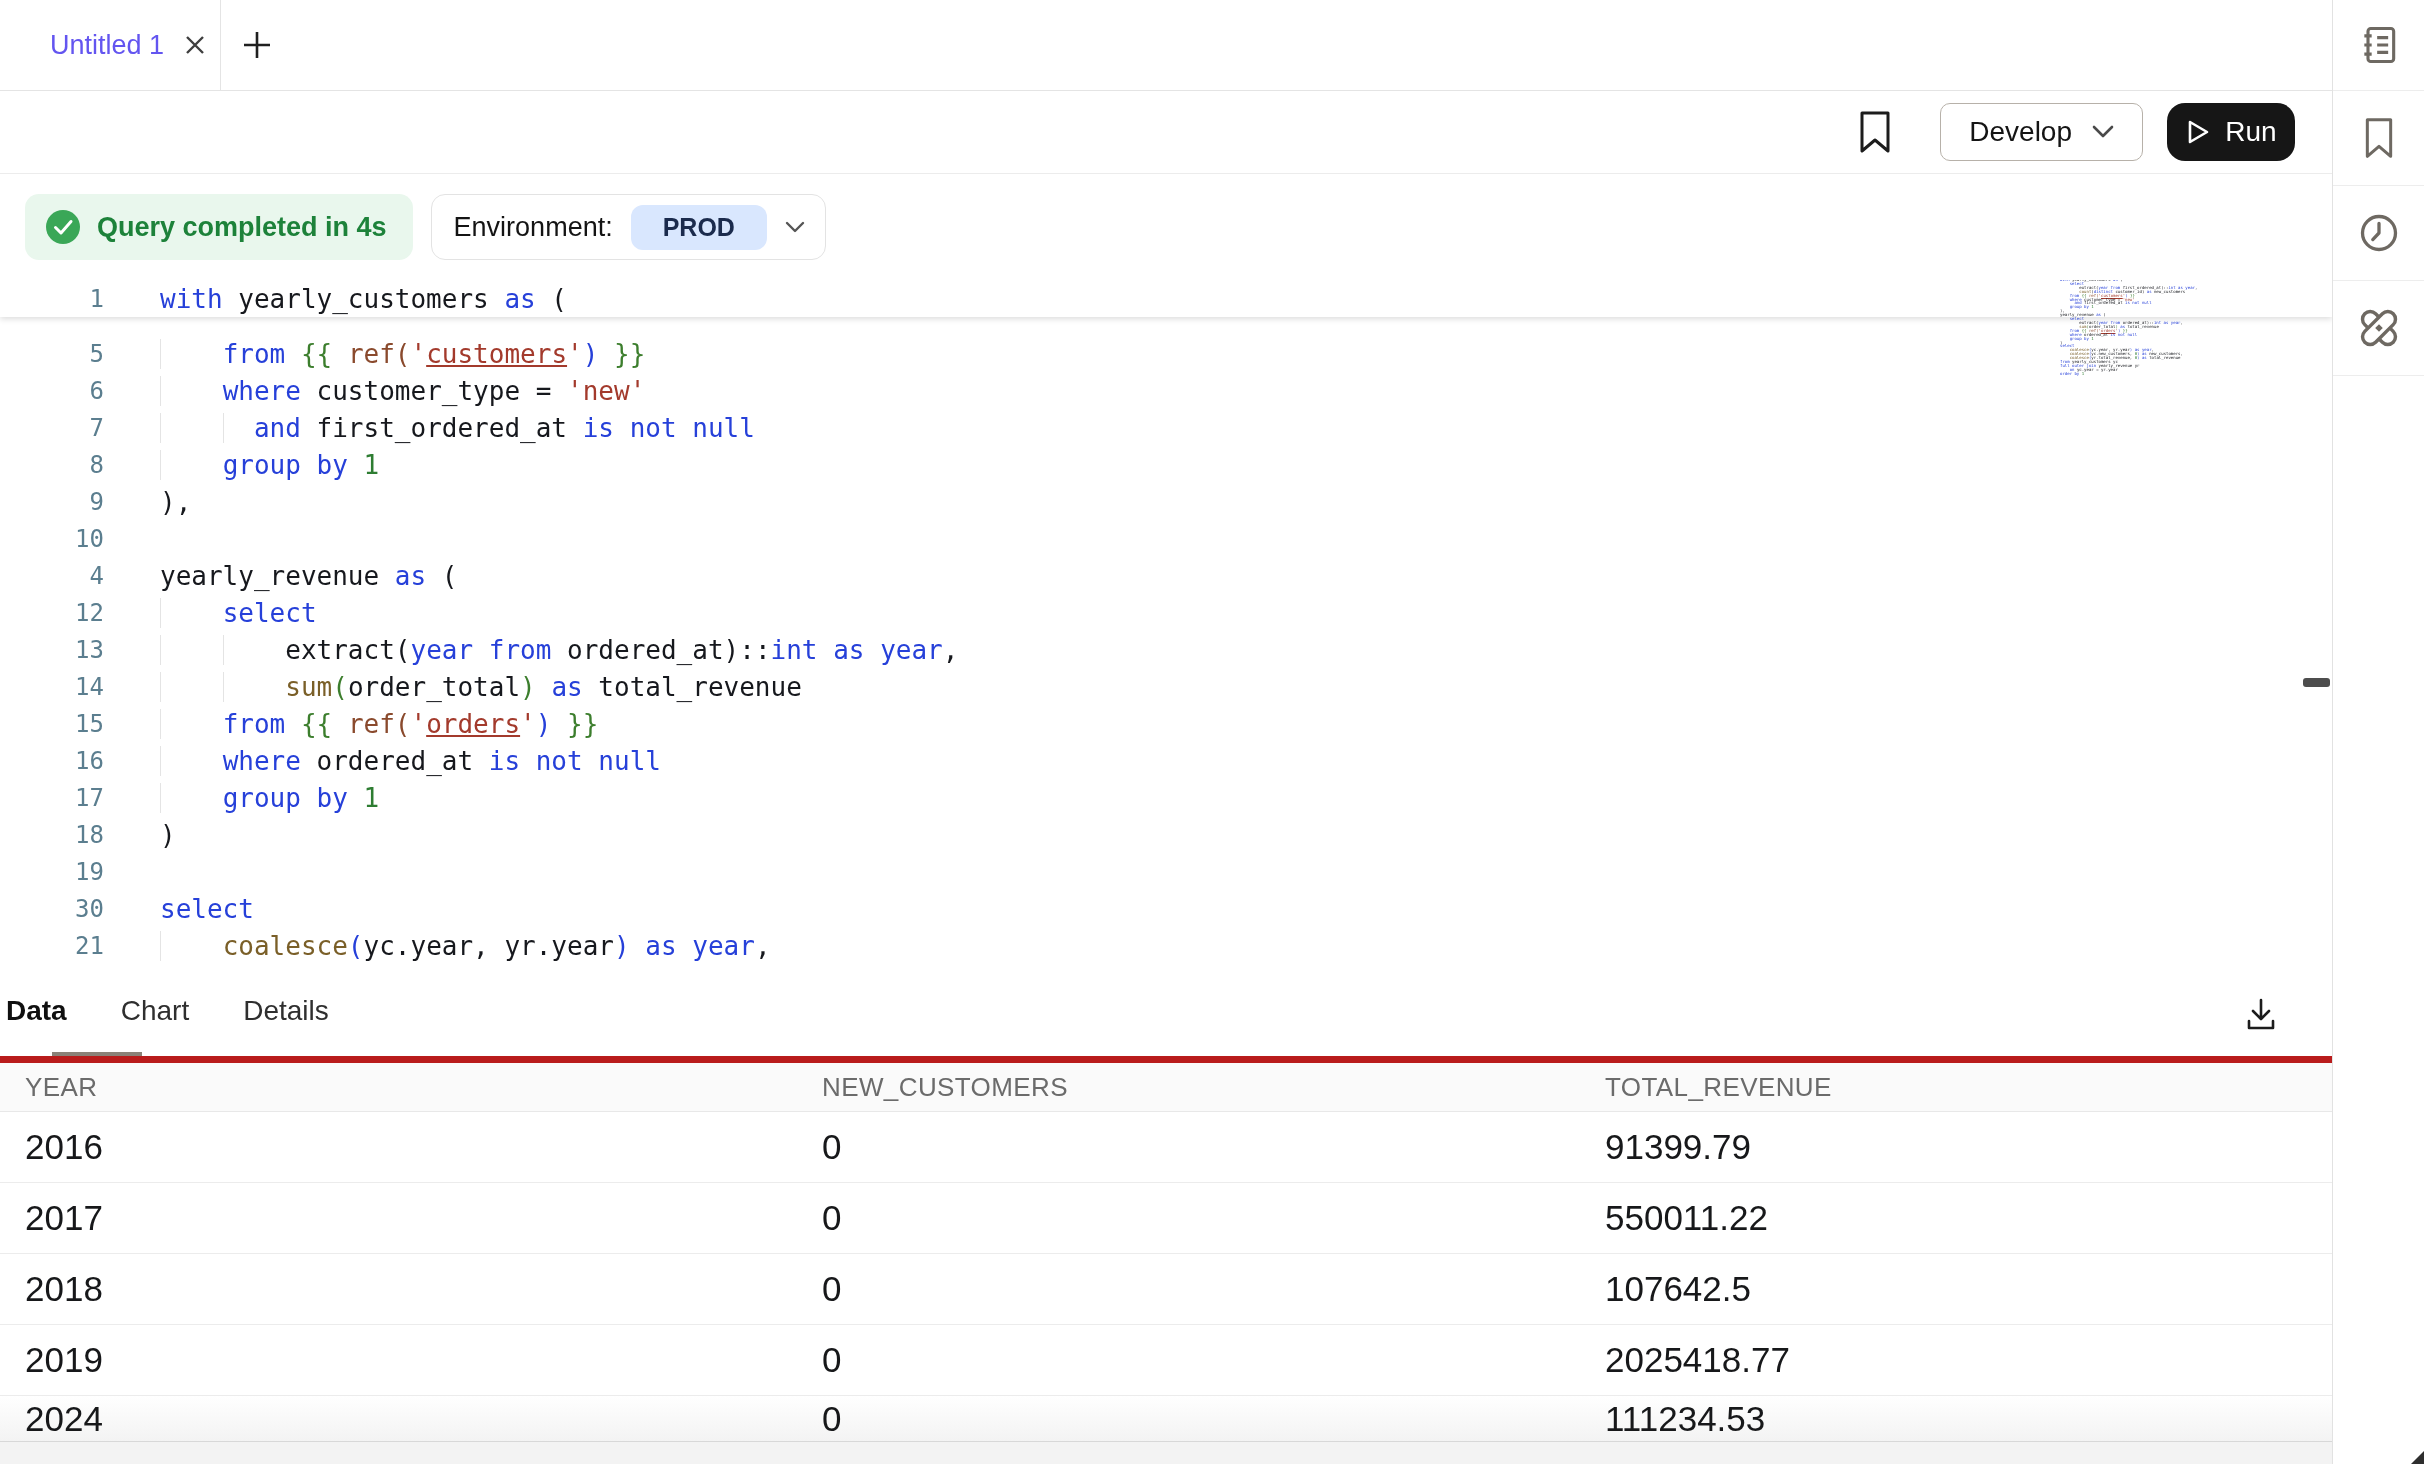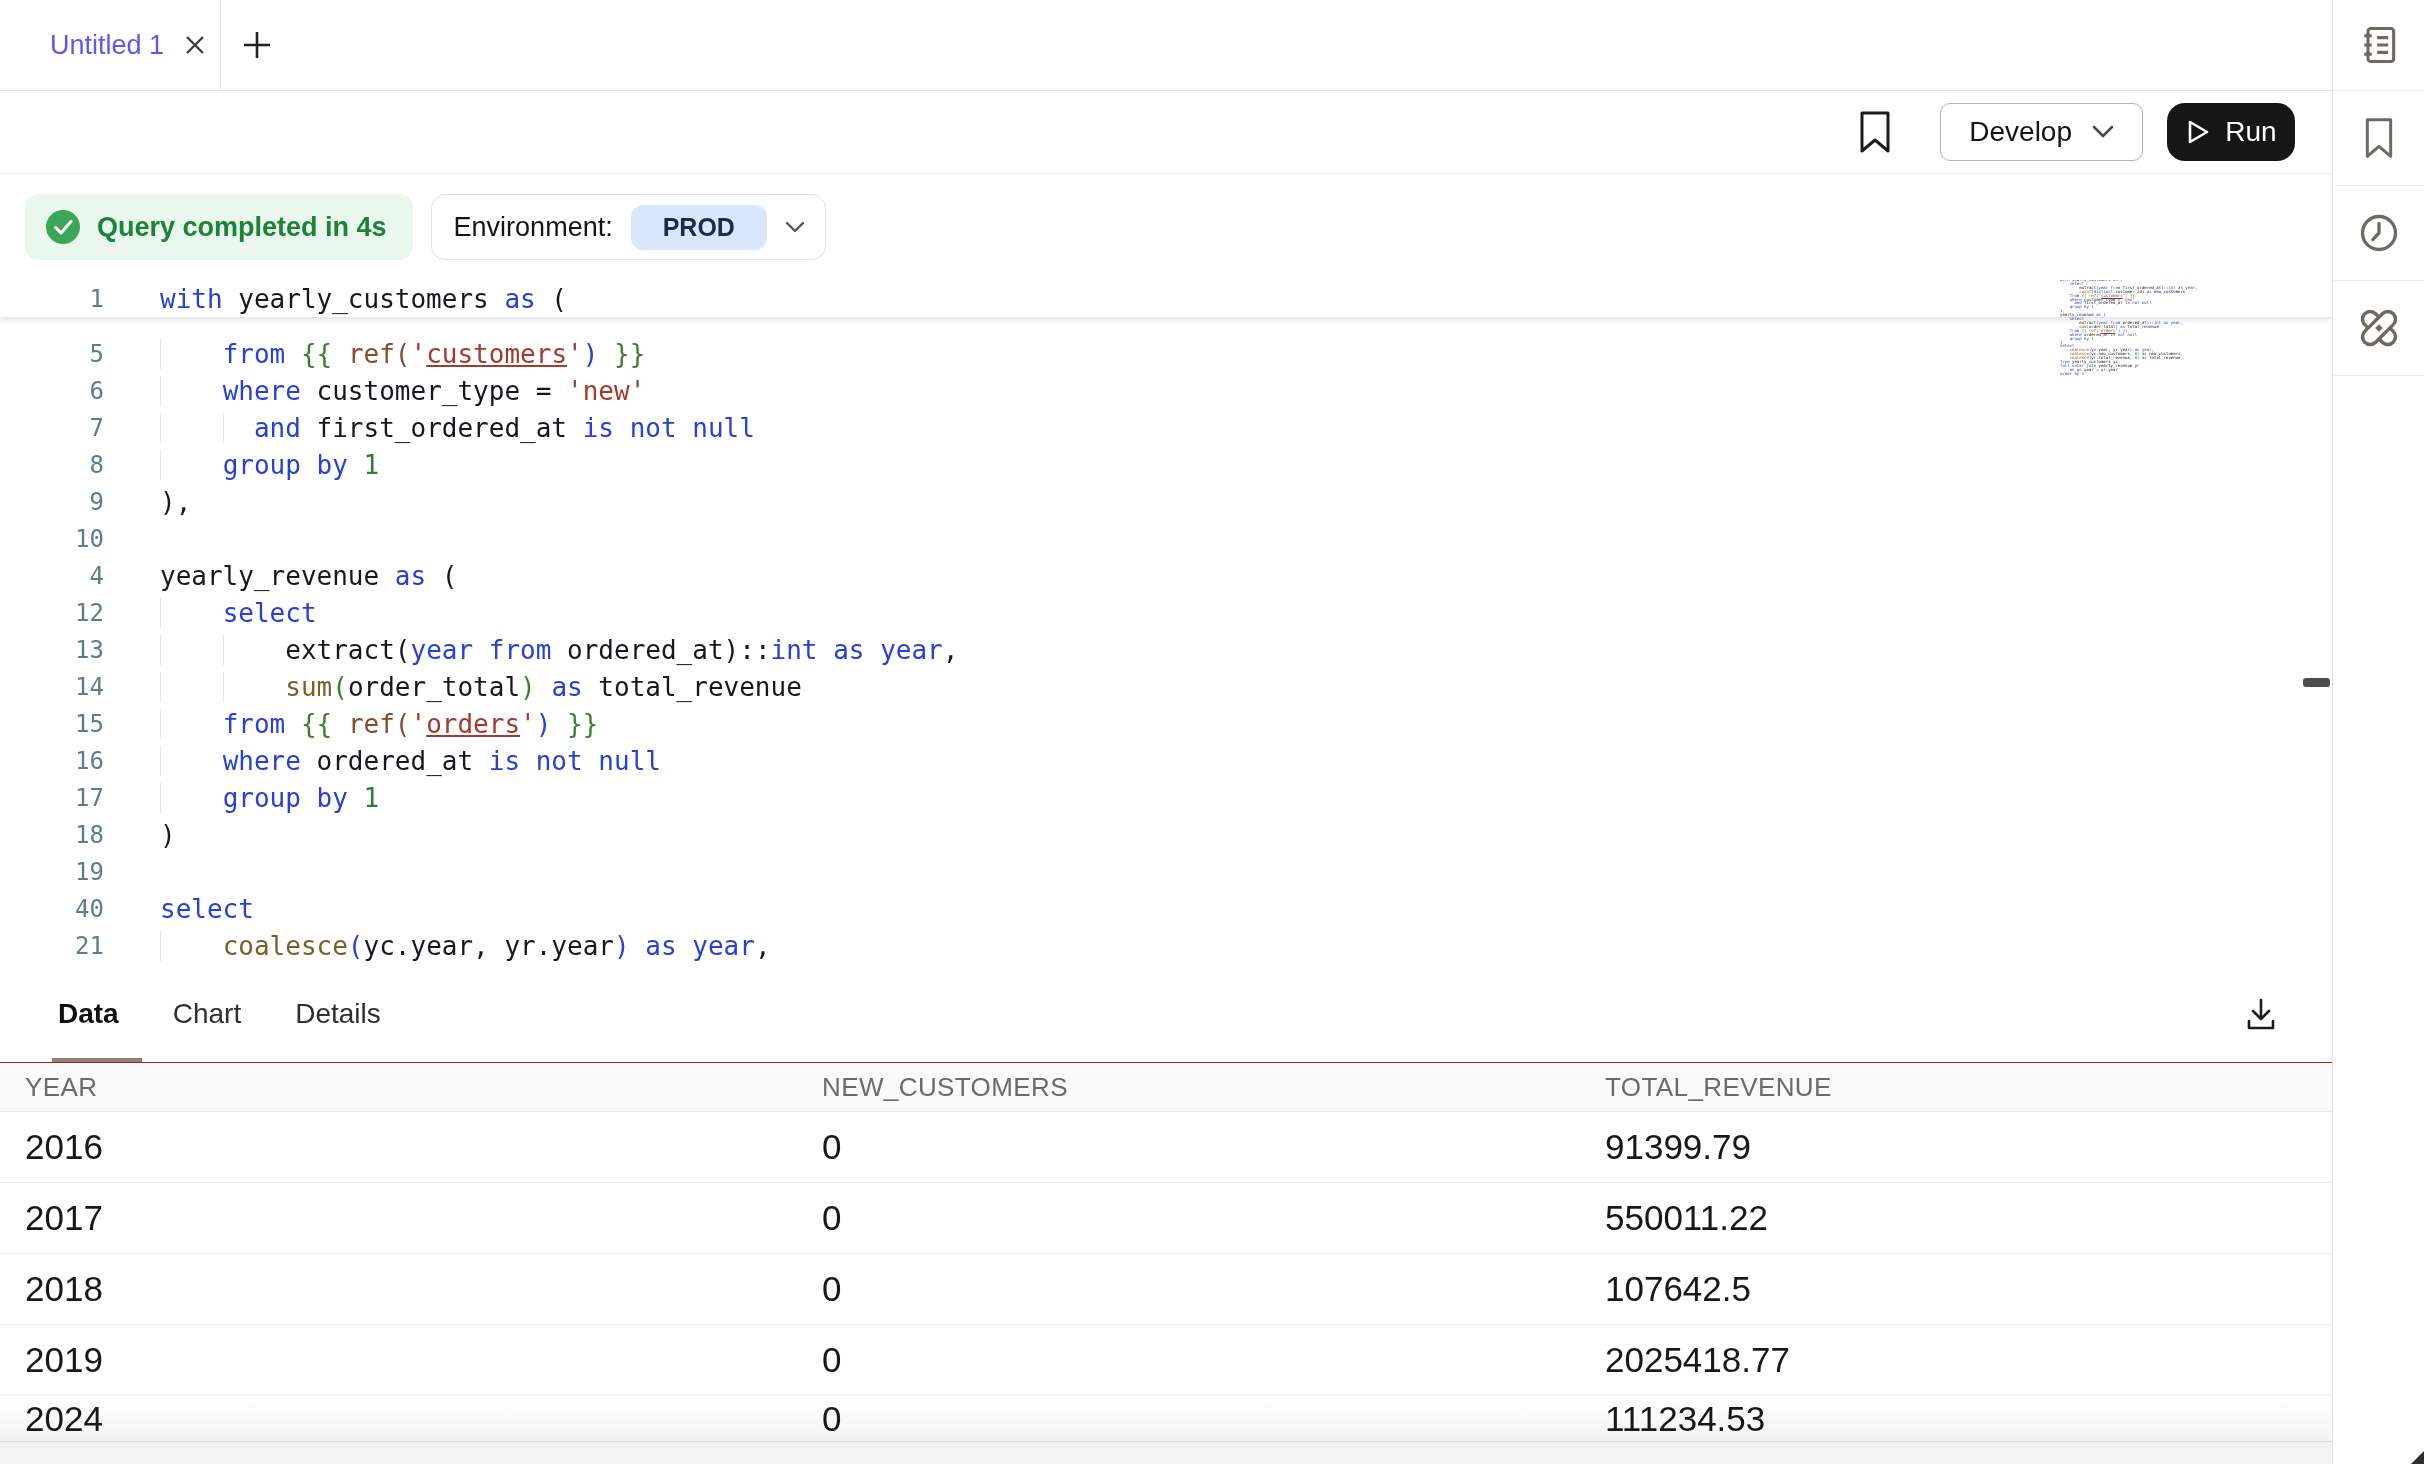--- a/index.html
+++ b/index.html
@@ -53,22 +53,22 @@
   .tk-rf { color:#8a4a2d; } .tk-fn { color:#7a5f28; }
   .tk-jj { color:#3c7e2d; } .tk-nm { color:#2e7d32; } .tk-pb { color:#2640d9; }
   .g { box-shadow:inset 1px 0 0 #e4e4e4; }
   .minimap { position:absolute; left:2060px; top:-2px; width:200px; z-index:4;
     pointer-events:none; }
   .mrow { white-space:pre; font-size:4px; line-height:3.9px; font-family:"DejaVu Sans Mono",monospace; }
   .scroll-dash { position:absolute; right:2px; top:398px; width:27px; height:9px;
     background:#4d4d4d; border-radius:3px; z-index:5; cursor:pointer; }
 
   
-  .rtabs { height:97px; border-bottom:1px solid #b91c1c; display:flex; align-items:center;
-    padding-left:52px; gap:42px; position:relative; }
+  .rtabs { height:97px; border-bottom:7px solid #b91c1c; display:flex; align-items:center;
+    gap:42px; position:relative; }
   .rtab { font-size:28px; color:#2f2f2f; cursor:pointer; padding:0 6px; }
   .rtab.active { color:#101010; font-weight:600; }
   .rtab-ind { position:absolute; left:52px; bottom:0; width:90px; height:4px; background:#8a8278; }
   .dl-btn { position:absolute; right:51px; top:28px; width:40px; height:40px; cursor:pointer; }
   .thead { height:49px; background:#fafafa; border-bottom:1px solid #e8e8e8; display:grid;
     grid-template-columns:797px 783px 1fr; align-items:center; }
   .thead div { padding-left:25px; font-size:26px; color:#6b6b6b; letter-spacing:0.4px; }
   .trow { height:71px; border-bottom:1px solid #ececec; display:grid;
     grid-template-columns:797px 783px 1fr; align-items:center; background:#fff; }
   .trow-last { height:45px; border-bottom:none; background:linear-gradient(180deg,#ffffff,#f3f3f3); }
@@ -163,21 +163,21 @@
           <div class="crow"><span class="ln">10</span><span class="lc"></span></div>
           <div class="crow"><span class="ln">4</span><span class="lc"><span class="tk-pl">yearly_revenue </span><span class="tk-kw">as</span><span class="tk-pl"> (</span></span></div>
           <div class="crow"><span class="ln">12</span><span class="lc"><span class="g tk-pl">    </span><span class="tk-kw">select</span></span></div>
           <div class="crow"><span class="ln">13</span><span class="lc"><span class="g tk-pl">    </span><span class="g tk-pl">    </span><span class="tk-pl">extract(</span><span class="tk-kw">year</span><span class="tk-pl"> </span><span class="tk-kw">from</span><span class="tk-pl"> ordered_at)::</span><span class="tk-kw">int</span><span class="tk-pl"> </span><span class="tk-kw">as</span><span class="tk-pl"> </span><span class="tk-kw">year</span><span class="tk-pl">,</span></span></div>
           <div class="crow"><span class="ln">14</span><span class="lc"><span class="g tk-pl">    </span><span class="g tk-pl">    </span><span class="tk-fn">sum</span><span class="tk-jj">(</span><span class="tk-pl">order_total</span><span class="tk-jj">)</span><span class="tk-pl"> </span><span class="tk-kw">as</span><span class="tk-pl"> total_revenue</span></span></div>
           <div class="crow"><span class="ln">15</span><span class="lc"><span class="g tk-pl">    </span><span class="tk-kw">from</span><span class="tk-pl"> </span><span class="tk-jj">{{</span><span class="tk-pl"> </span><span class="tk-rf">ref(</span><span class="tk-st">'</span><span class="tk-sl">orders</span><span class="tk-st">'</span><span class="tk-pb">)</span><span class="tk-pl"> </span><span class="tk-jj">}}</span></span></div>
           <div class="crow"><span class="ln">16</span><span class="lc"><span class="g tk-pl">    </span><span class="tk-kw">where</span><span class="tk-pl"> ordered_at </span><span class="tk-kw">is not null</span></span></div>
           <div class="crow"><span class="ln">17</span><span class="lc"><span class="g tk-pl">    </span><span class="tk-kw">group by</span><span class="tk-pl"> </span><span class="tk-nm">1</span></span></div>
           <div class="crow"><span class="ln">18</span><span class="lc"><span class="tk-pl">)</span></span></div>
           <div class="crow"><span class="ln">19</span><span class="lc"></span></div>
-          <div class="crow"><span class="ln">40</span><span class="lc"><span class="tk-kw">select</span></span></div>
+          <div class="crow"><span class="ln">30</span><span class="lc"><span class="tk-kw">select</span></span></div>
           <div class="crow"><span class="ln">21</span><span class="lc"><span class="g tk-pl">    </span><span class="tk-fn">coalesce</span><span class="tk-pb">(</span><span class="tk-pl">yc.year, yr.year</span><span class="tk-pb">)</span><span class="tk-pl"> </span><span class="tk-kw">as</span><span class="tk-pl"> </span><span class="tk-kw">year</span><span class="tk-pl">,</span></span></div>
           <div class="crow"></div>
         </div>
       <div class="srow">
         <span class="ln">1</span>
         <span class="lc"><span class="tk-kw">with</span><span class="tk-pl"> yearly_customers </span><span class="tk-kw">as</span><span class="tk-pl"> (</span></span>
       </div>
       <div class="minimap">
           <div class="mrow"><span class="tk-kw">with</span><span class="tk-pl"> yearly_customers </span><span class="tk-kw">as</span><span class="tk-pl"> (</span></div>
           <div class="mrow"><span class="tk-pl">    </span><span class="tk-kw">select</span></div>

